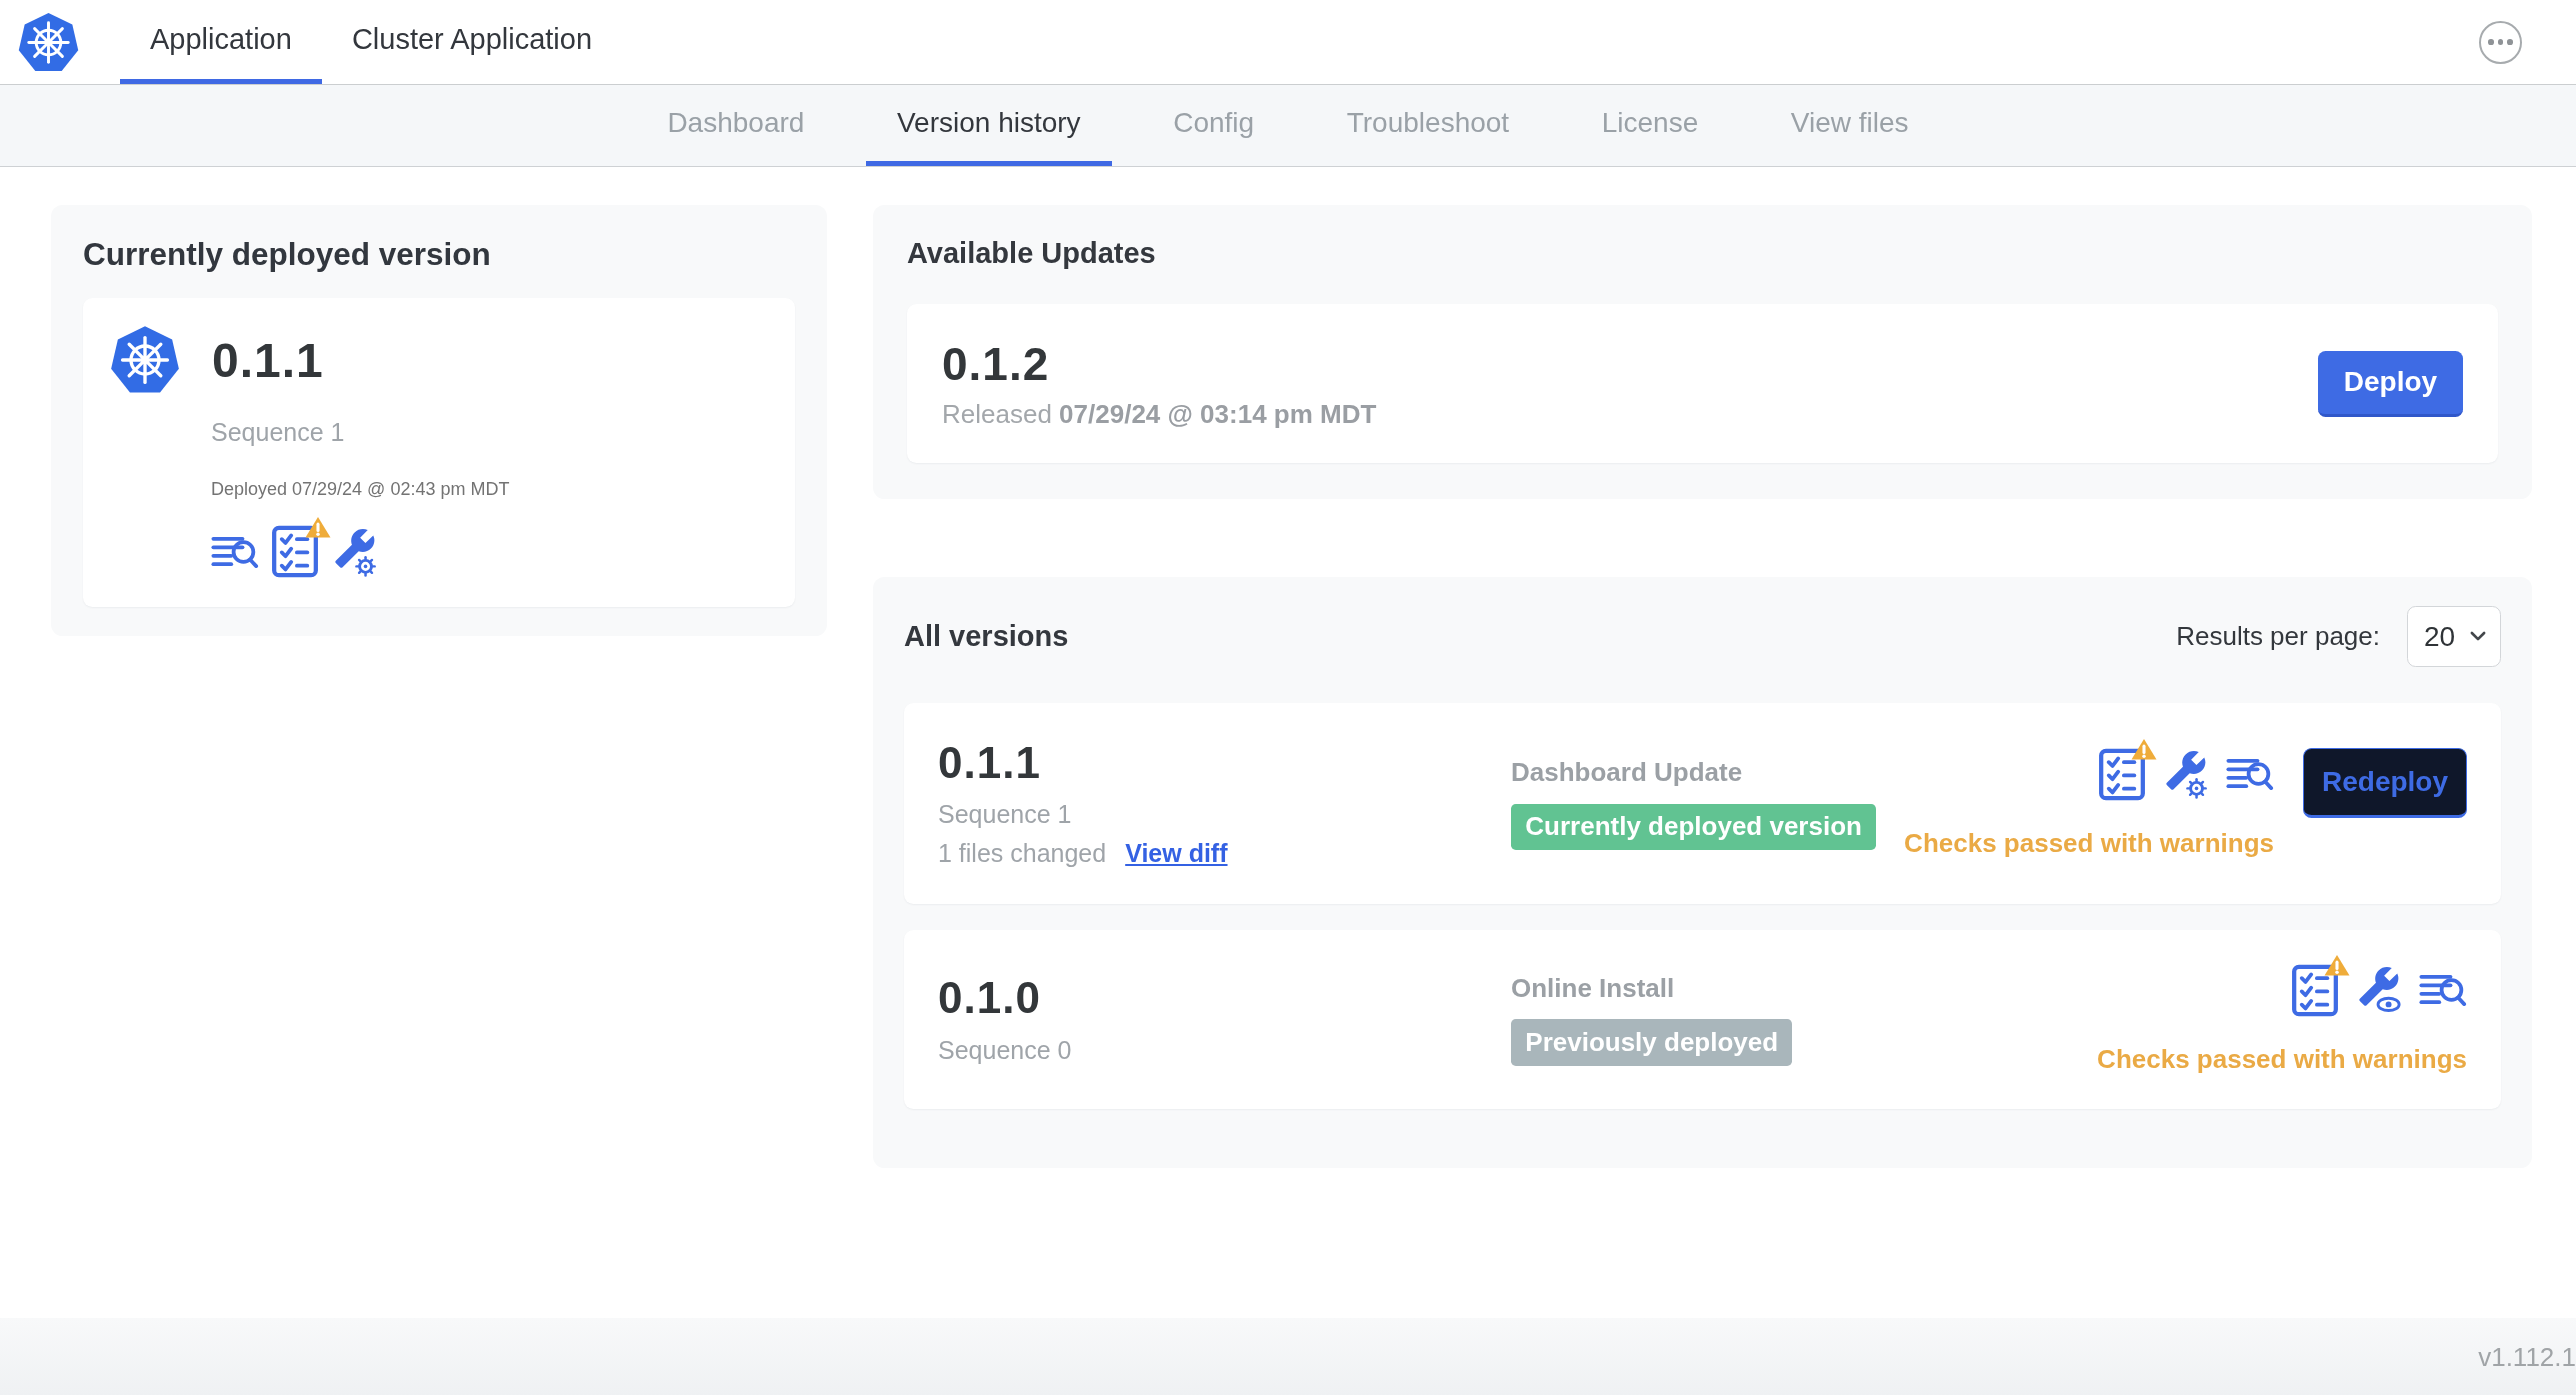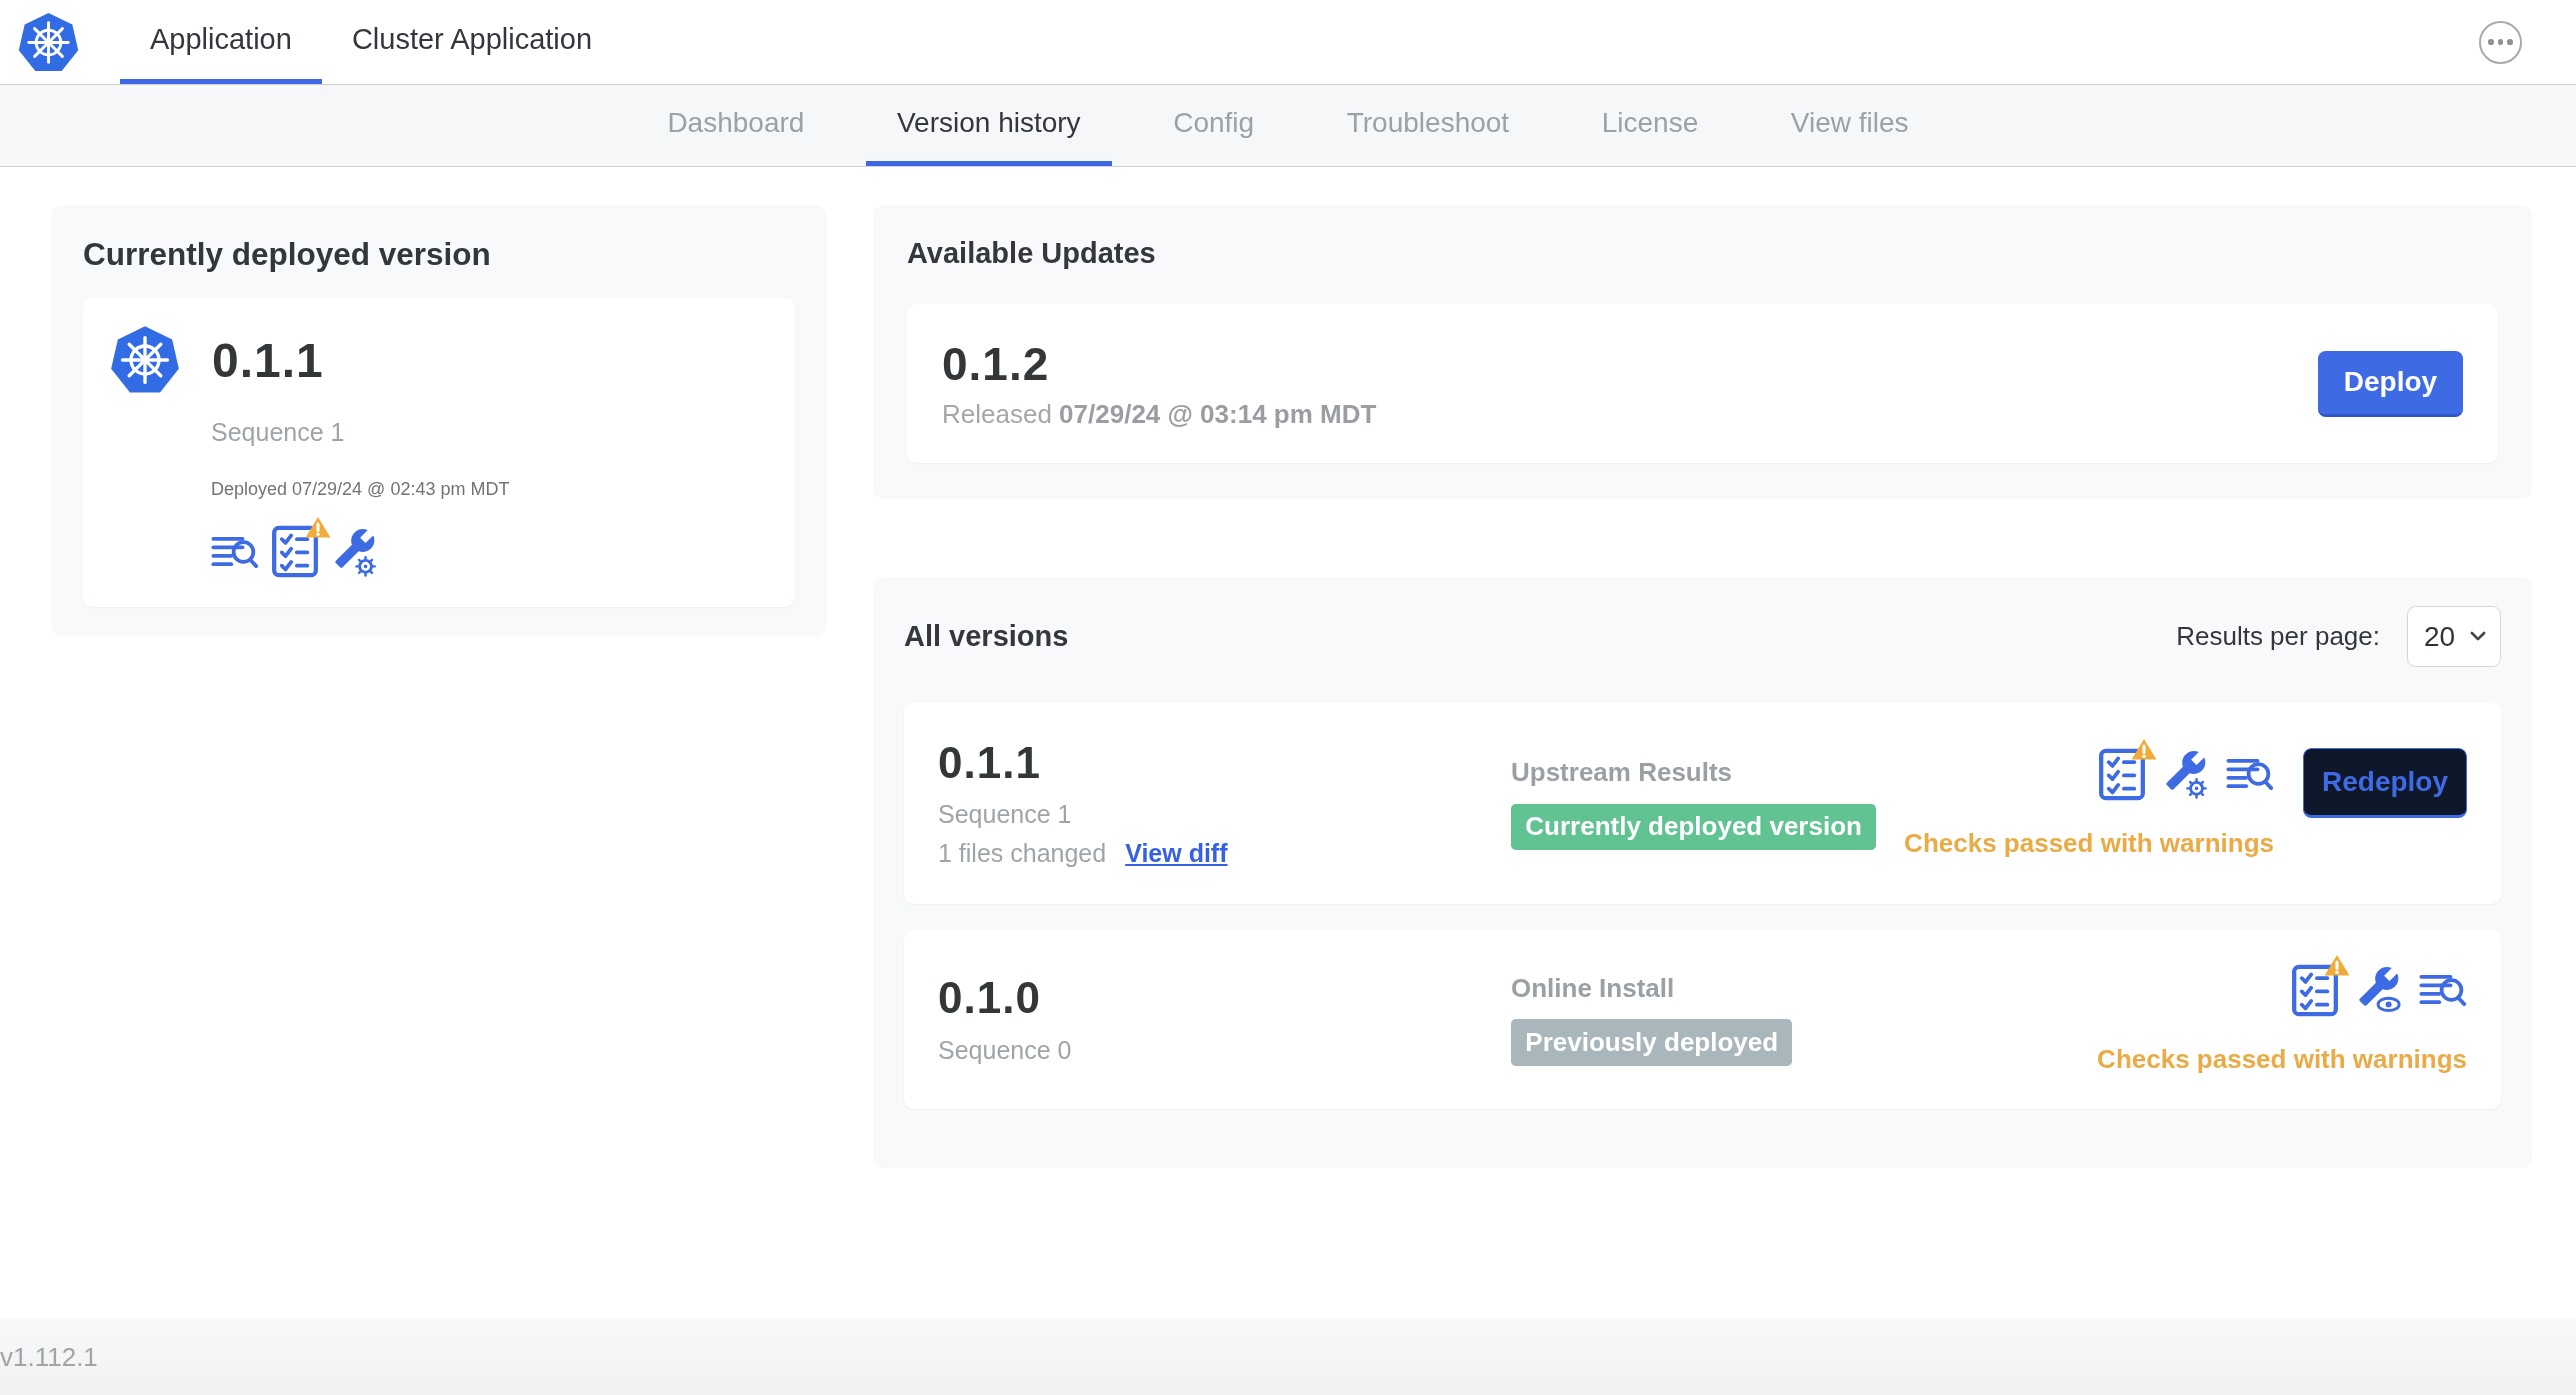--- a/index.html
+++ b/index.html
@@ -80,21 +80,21 @@
   .row-right { display:flex; align-items:flex-start; gap:29px; }
   .row-right-stack { display:flex; flex-direction:column; align-items:flex-end; }
   .row-icons { display:flex; align-items:center; gap:17px; }
   .checks-text { margin-top:23px; font-size:26px; font-weight:600; color:#EAAA45; white-space:nowrap; }
   .btn-outline { background:#0f172a; border:1.9px solid #3E6BE4; border-bottom-width:3.8px; border-radius:8.6px;
     width:164px; height:70px; color:#3E6BE4; font-size:28px; font-weight:700; cursor:pointer;
     font-family:inherit; }
   
   .footer { margin-top:auto; height:78px; flex-shrink:0;
     background:linear-gradient(180deg,#f8f9fa 0%,#eff1f3 100%);
-    display:flex; align-items:center; justify-content:flex-start; }
+    display:flex; align-items:center; justify-content:flex-end; }
   .footer-text { font-size:26px; color:#A0A4A7; }
 </style>
 </head>
 <body>
 
 <svg width="0" height="0" style="position:absolute">
   <defs>
     <g id="k8s-wheel">
       <path d="M32 3 L56.2 14.65 L62.2 40.9 L45.4 61.9 L18.6 61.9 L1.8 40.9 L7.8 14.65 Z" fill="#326CE5"></path>
       <circle cx="32" cy="33" r="12.5" fill="none" stroke="#fff" stroke-width="3"></circle>
@@ -275,21 +275,21 @@
       <div class="white-card version-row row-1">
         <div>
           <div class="ver-row-num">0.1.1</div>
           <div class="seq-text row-seq">Sequence 1</div>
           <div class="files-line">
             <span>1 files changed</span>
             <a class="view-diff">View diff</a>
           </div>
         </div>
         <div>
-          <div class="src-label">Upstream Results</div>
+          <div class="src-label">Dashboard Update</div>
           <span class="badge badge-green">Currently deployed version</span>
         </div>
         <div class="row-right">
           <div class="row-right-stack">
             <div class="row-icons">
               <span class="ic">
                 <svg width="48" height="53" viewBox="0 0 50 56">
                     <use href="#ic-checklist"></use>
                   </svg>
                 <svg class="warn-badge" viewBox="0 0 29 26">

